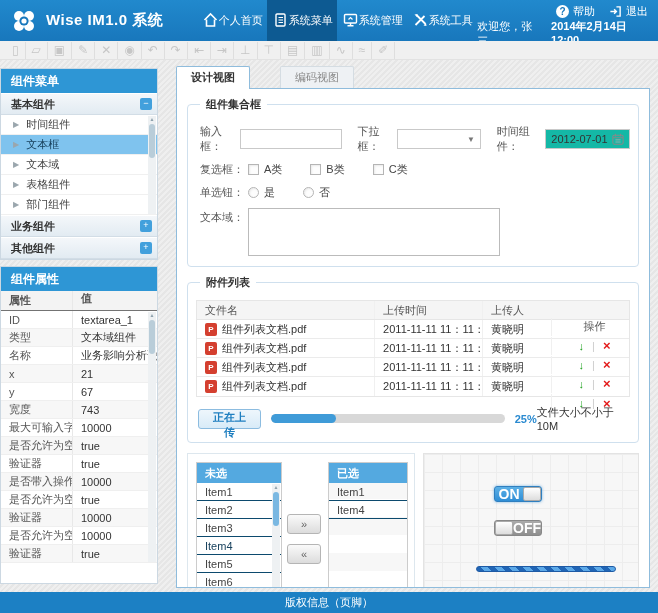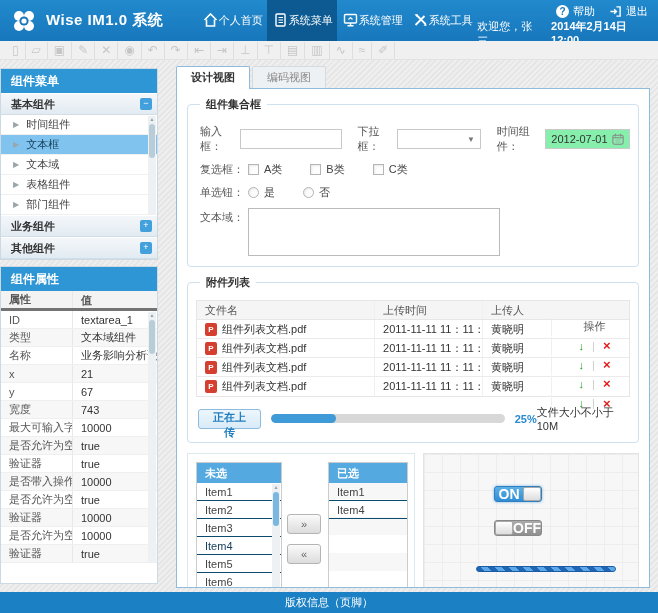--- a/index.html
+++ b/index.html
@@ -50,49 +50,49 @@
     line-height:11px; text-align:center; border-radius:2px; font-style:normal; }
   .menu-list { position:relative; }
   .menu-item { height:20px; display:flex; align-items:center; padding-left:12px;
     border-bottom:1px solid #f0f0f0; cursor:pointer; color:#444; background:#fff; }
   .menu-item.selected { background:#7fc3ee; color:#17405c; }
   .menu-caret { color:#9aa6ad; font-size:8px; margin-right:7px; font-style:normal; }
   .v-scroll { position:absolute; top:1px; right:1px; bottom:1px; width:8px;
     background:#eef1f3; font-size:5px; color:#8fa2ad; text-align:center; line-height:6px; cursor:pointer; }
   .v-thumb { position:absolute; top:8px; left:1px; width:6px; height:34px;
     background:#b9cdd9; border-radius:3px; }
-  .props-head { display:flex; height:20px; background:#f3f3f3; border-bottom:3px solid #737373;
-    color:#555; font-weight:bold; align-items:flex-end; }
+  .props-head { display:flex; height:20px; background:#f3f3f3; border-bottom:1px solid #737373;
+    color:#555; font-weight:bold; align-items:flex-start; }
   .props-head .pcell { padding-left:8px; }
   .pcell:first-child { width:72px; flex:none; border-right:1px solid #e8e8e8; height:100%;
     display:flex; align-items:center; }
   .pcell { flex:1; padding-left:8px; overflow:hidden; white-space:nowrap; }
   .props-body { position:relative; }
   .prow { display:flex; height:18px; align-items:center; border-bottom:1px solid #efefef; color:#333; }
   .prow:nth-child(even) { background:#f7f7f7; }
   .prow .pcell:first-child { color:#555; }
   
   #main { position:absolute; left:176px; top:66px; width:474px; height:522px; }
-  .tabbar { height:22px; display:flex; }
+  .tabbar { height:22px; display:flex;gap:28px; }
   .tab { padding:0 14px; line-height:21px; border:1px solid #d4dce2; border-bottom:none;
     background:#eef1f4; color:#888; cursor:pointer; margin-right:2px;
     border-radius:2px 2px 0 0; }
   .tab.active { background:#fff; border-color:#8fbcdc; color:#333; font-weight:bold;
     position:relative; z-index:2; margin-bottom:-1px; }
   .main-panel { position:relative; z-index:1; height:500px; background:#fff;
     border:1px solid #8fbcdc; overflow:hidden; }
   .fs { margin:8px 10px 0; border:1px solid #cfe0ee; border-radius:4px; padding:4px 8px 10px; }
   .fs legend { font-weight:bold; color:#333; padding:0 6px; margin-left:4px; }
   .frow { display:flex; align-items:center; margin:8px 0 0 4px; }
   .flabel { color:#555; margin-right:4px; }
   .txt-input { width:102px; height:20px; border:1px solid #c9c9c9; background:#fff; margin-right:16px; }
   .sel { width:102px; height:20px; border:1px solid #c9c9c9; background:#fff; margin-right:16px;
     display:flex; align-items:center; justify-content:flex-end; padding-right:5px; cursor:pointer; }
   .sel-caret { color:#777; font-size:8px; }
-  .datebox { width:102px; height:20px; border:1px solid #c9c9c9; background:#86efac;
+  .datebox { width:102px; height:20px; border:1px solid #c9c9c9; background:#14b8a6;
     display:flex; align-items:center; padding:0 5px; cursor:pointer; }
   .datebox span { flex:1; color:#333; }
   .cb, .rd { display:flex; align-items:center; gap:5px; margin-right:28px; cursor:pointer; color:#444; }
   .cbbox { width:11px; height:11px; border:1px solid #b5b5b5; background:#fdfdfd;
     box-shadow:inset 1px 1px 2px rgba(0,0,0,.08); }
   .rdcirc { width:11px; height:11px; border:1px solid #b5b5b5; border-radius:50%;
     background:#fdfdfd; box-shadow:inset 1px 1px 2px rgba(0,0,0,.08); }
   .ta-row { align-items:flex-start; }
   .ta-row .flabel { margin-top:2px; }
   .fs textarea { width:252px; height:48px; border:1px solid #bbb; resize:none; }

